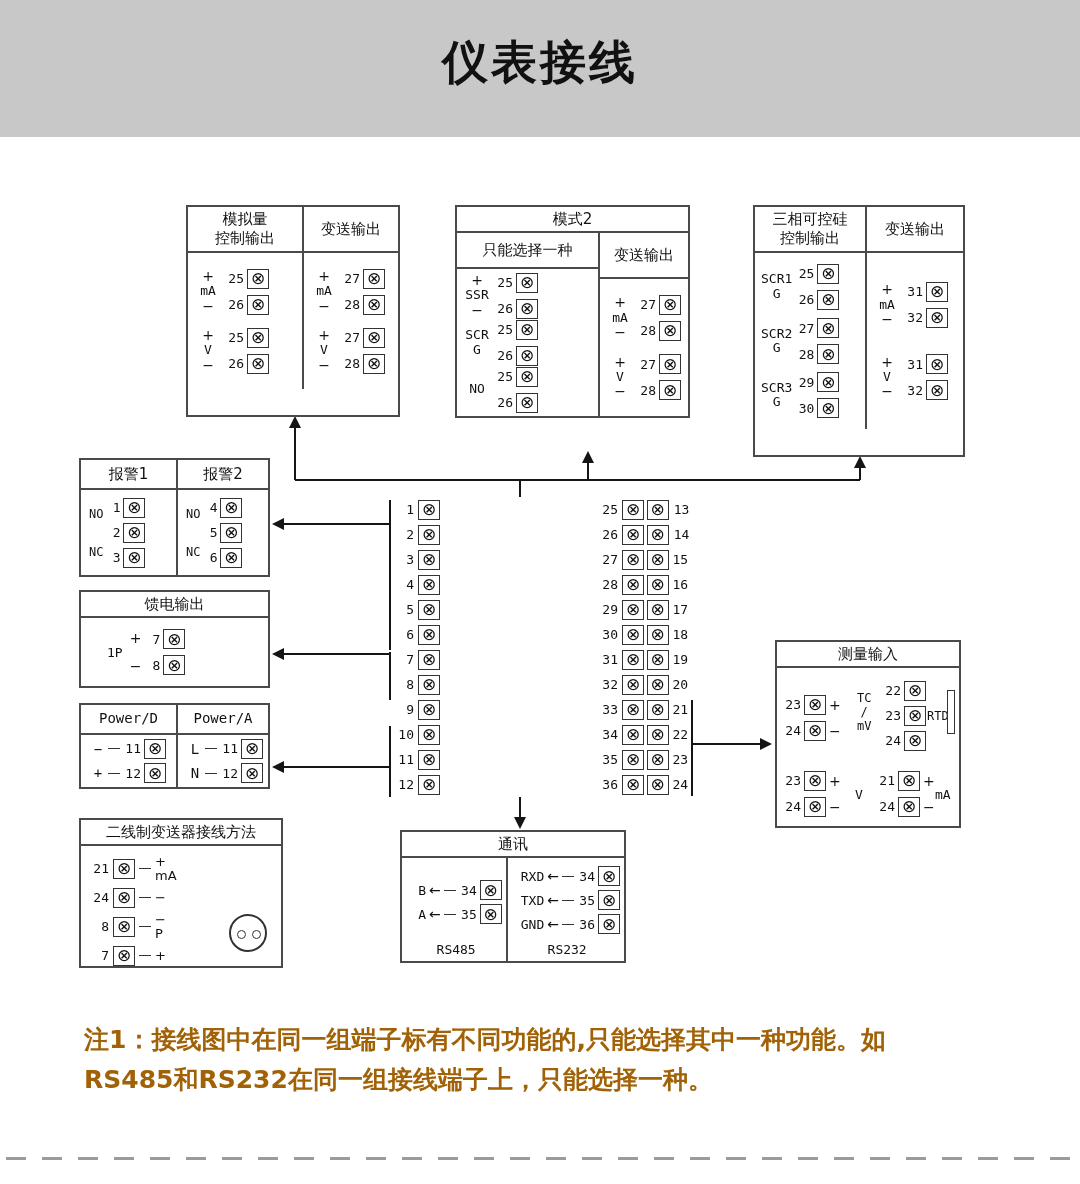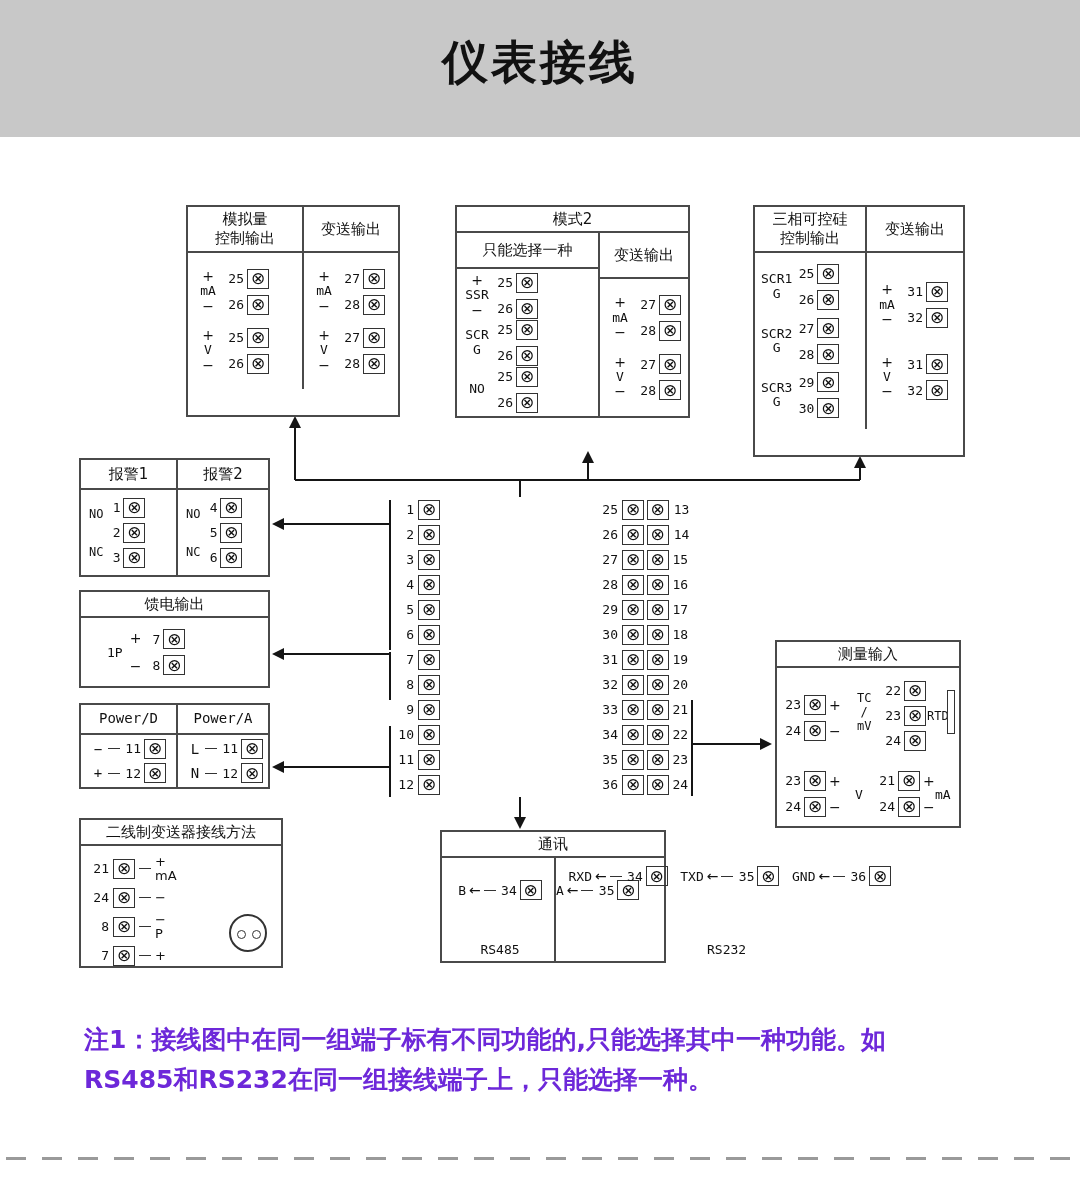--- a/index.html
+++ b/index.html
@@ -48,27 +48,27 @@
   .txc::before{left:6px}
   .txc::after{left:21px}
   
   .cblock{position:absolute}
   .crow{display:flex;align-items:center;height:25px;gap:4px}
   
   .mgrp{position:absolute}
   .mlbl{position:absolute;font-size:12px;font-family:"DejaVu Sans Mono",monospace;line-height:1.15;display:flex;flex-direction:column;align-items:center}
   .rtd-res{position:absolute;width:8px;height:44px;border:1.5px solid #333}
   
-  .comm-rows{display:flex;flex-direction:row;gap:6px}
+  .comm-rows{display:flex;flex-direction:column;}
   .commrow{display:flex;align-items:center;gap:3px;height:24px}
   .clbl{font-family:"DejaVu Sans Mono",monospace;font-size:13px;text-align:right}
   .larr{font-size:14px;line-height:1}
   .comm-name{margin-top:auto;text-align:center;font-size:13px;font-family:"DejaVu Sans Mono",monospace;padding-bottom:4px}
   
-  .note{position:absolute;left:84px;top:1020px;width:950px;font-size:25px;line-height:1.6;font-weight:600;color:#6d28d9}
+  .note{position:absolute;left:84px;top:1020px;width:950px;font-size:25px;line-height:1.6;font-weight:600;color:#a16207}
   .dash-line{position:absolute;left:6px;top:1157px;width:1068px;height:3px;background:repeating-linear-gradient(90deg,#9a9a9a 0 20px,transparent 20px 36px)}
   svg.wires{position:absolute;left:0;top:0;pointer-events:none}
 </style>
 </head>
 <body>
 
 <svg class="wires" width="1080" height="1184">
   <g stroke="#151515" stroke-width="2" fill="#151515">
     <line x1="295" y1="480" x2="860" y2="480"></line>
     <line x1="295" y1="480" x2="295" y2="426"></line>
@@ -749,21 +749,21 @@
           <span class="term">⊗</span>
           <span class="pm">−</span>
         </div>
     </div>
   </div>
   <div class="mlbl" style="left:158px;top:146px;font-size:13px">
       <span>mA</span>
     </div>
 </section>
 
-<section class="box" style="left:440px;top:830px;width:226px;height:133px">
+<section class="box" style="left:400px;top:830px;width:226px;height:133px">
   <div class="box-title">通讯</div>
   <div class="cols">
     <div class="col" style="width:112px;padding:4px 4px 0 8px">
       <div class="comm-rows" style="margin-top:16px">
         <div class="commrow">
             <span class="clbl" style="min-width:16px">B</span>
             <span class="larr">←</span>
             <span class="stub"></span>
             <span class="tnum">34</span>
             <span class="term">⊗</span>

